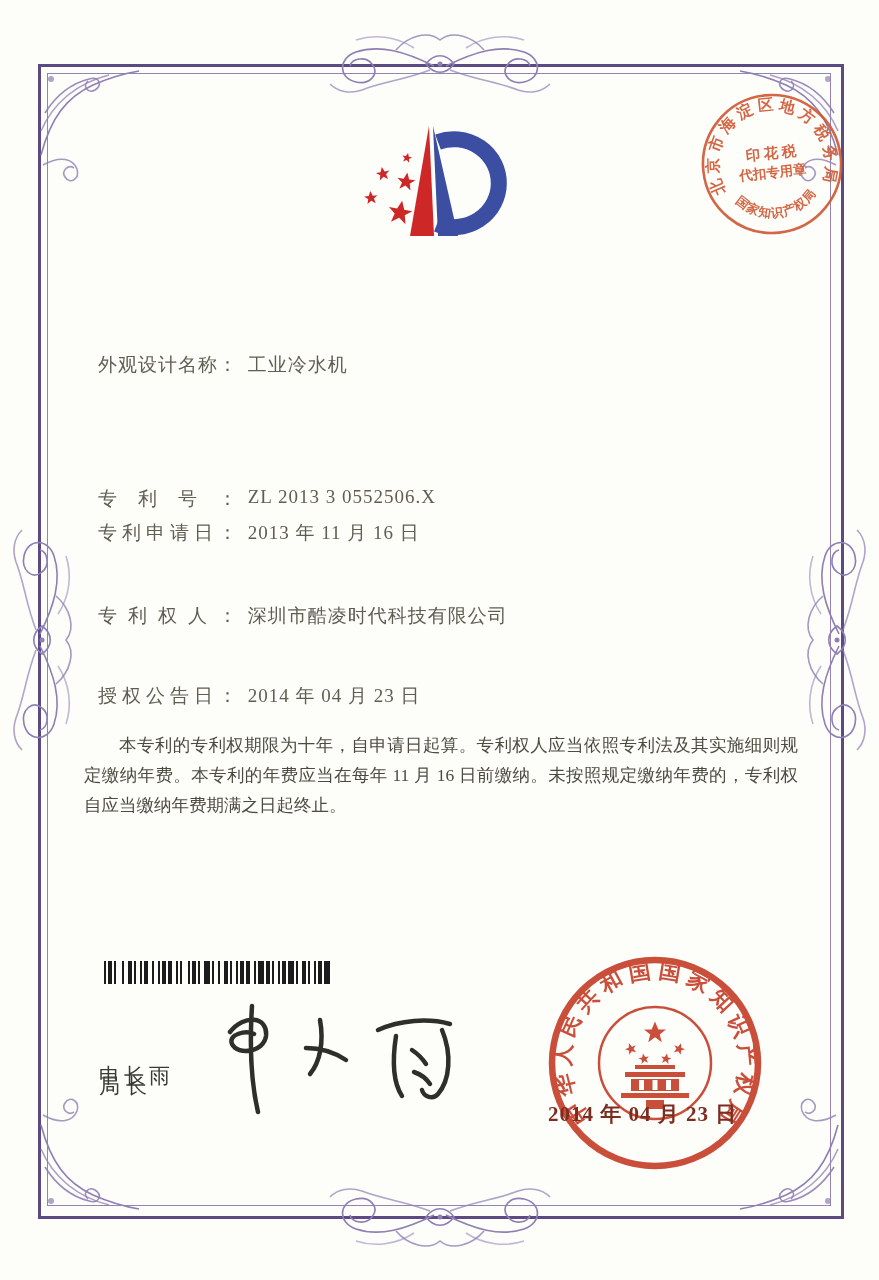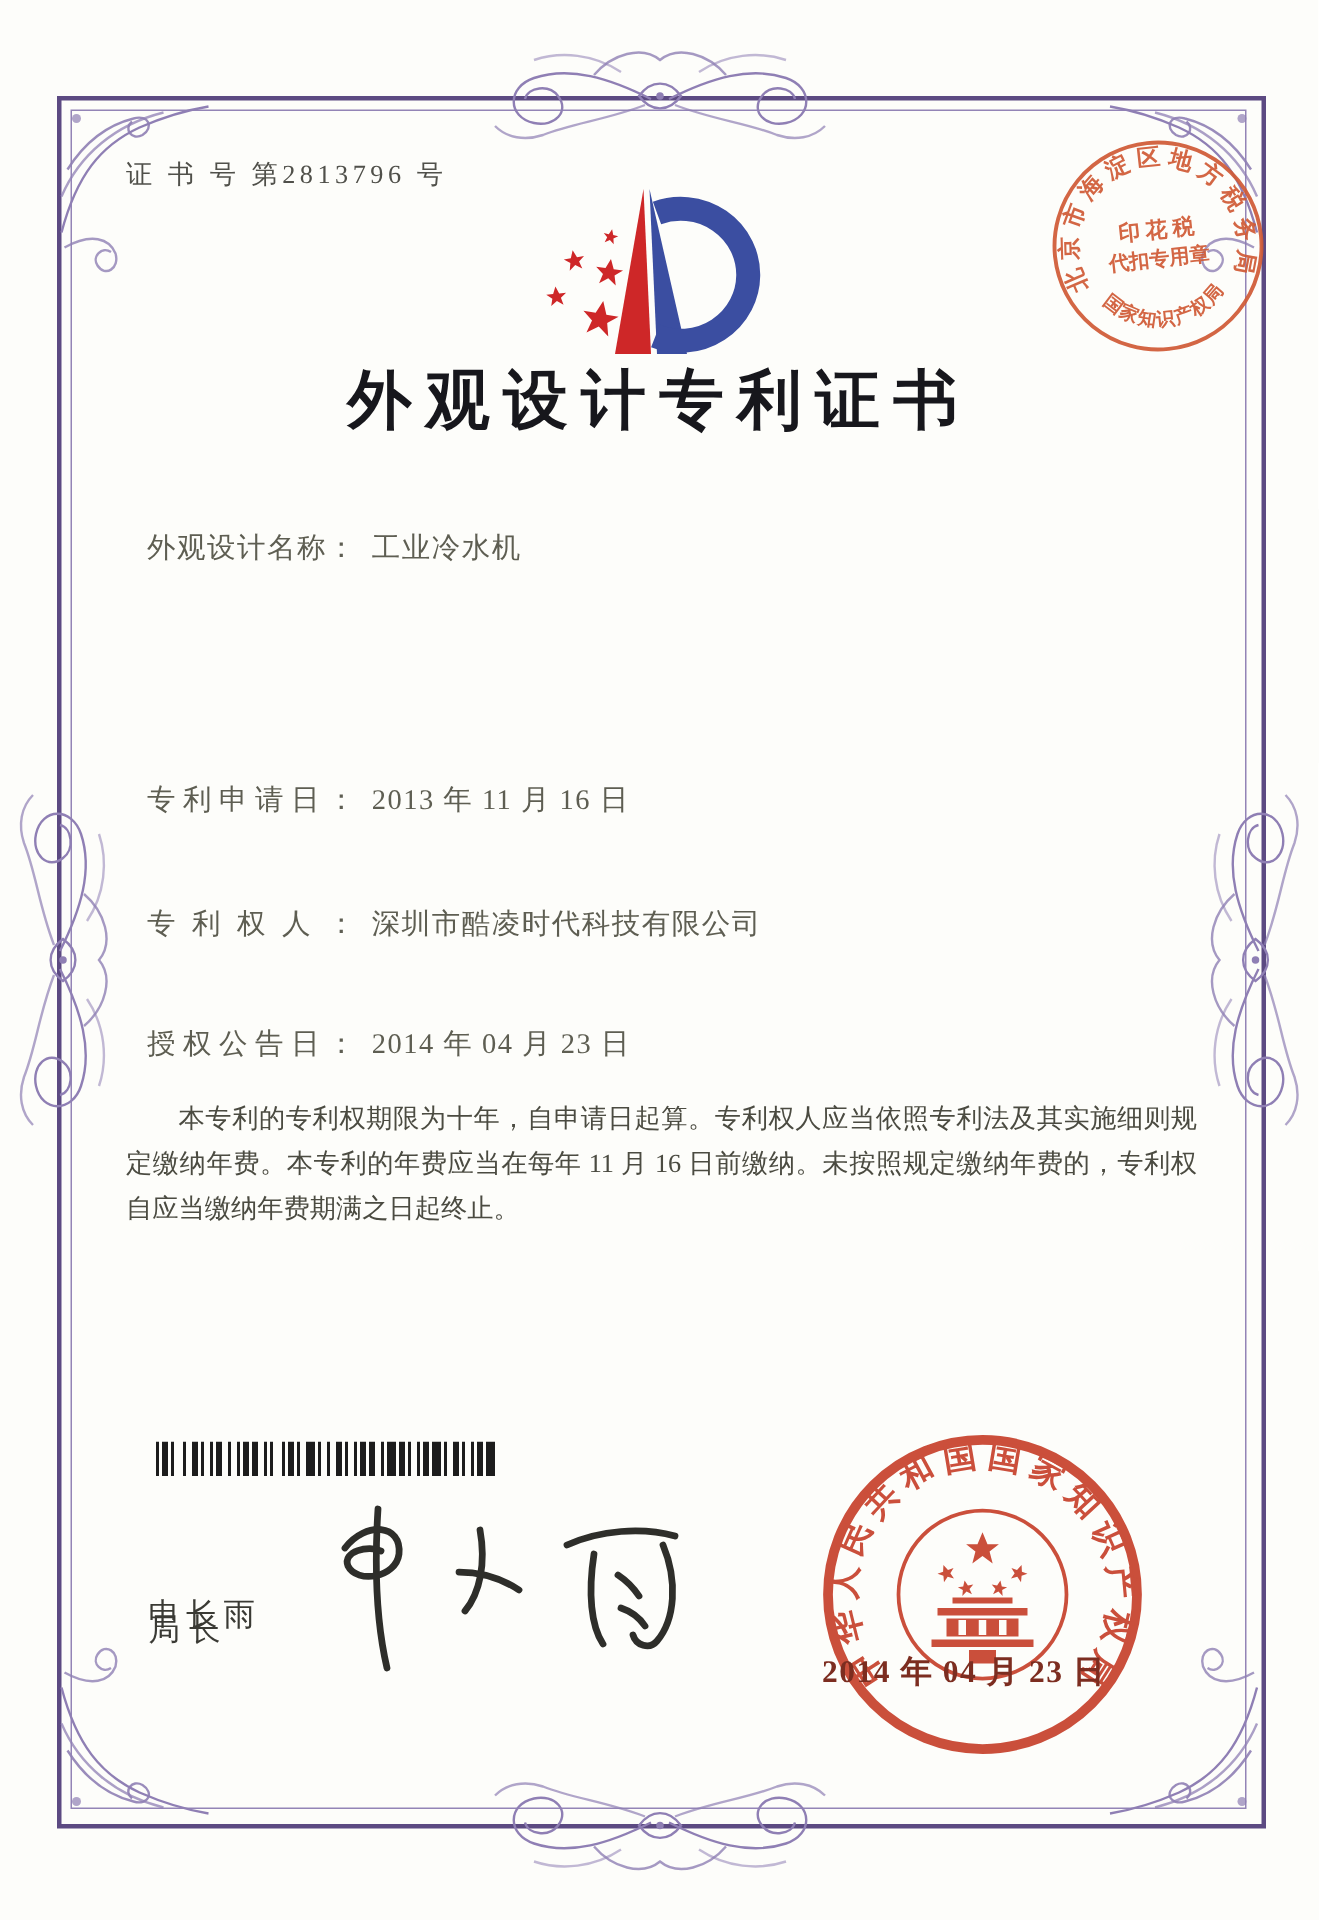--- a/index.html
+++ b/index.html
@@ -77,21 +77,20 @@
       <use href="#flo" transform="translate(440,1215) scale(1,-1)"></use>
       <use href="#flo" transform="translate(40,640) rotate(90)"></use>
       <use href="#flo" transform="translate(839,640) rotate(-90)"></use>
       <use href="#corner" transform="translate(41,67)"></use>
       <use href="#corner" transform="translate(838,67) scale(-1,1)"></use>
       <use href="#corner" transform="translate(41,1213) scale(1,-1)"></use>
       <use href="#corner" transform="translate(838,1213) scale(-1,-1)"></use>
     </g>
   </svg>
 
-  <div class="cert-no">证 书 号 第2813796 号</div>
 
   <svg class="stamp" width="160" height="160" viewBox="0 0 160 160">
     <g transform="rotate(-6 80 80)" fill="#d05a35" opacity=".92">
       <circle cx="80" cy="80" r="69" fill="none" stroke="#d05a35" stroke-width="2.6"></circle>
       <defs>
         <path id="taxTop" d="M31.1,102.8 A54,54 0 1 1 128.9,102.8" fill="none"></path>
         <path id="taxBot" d="M39.4,114.1 A53,53 0 0 0 120.6,114.1" fill="none"></path>
       </defs>
       <text font-size="15.5" font-weight="700">
         <textPath href="#taxTop" startOffset="0" textLength="216" lengthAdjust="spacing">北京市海淀区地方税务局</textPath>
@@ -113,25 +112,28 @@
     <path d="M86,24 A45,44 0 1 1 85,106" fill="none" stroke="#3b4ea1" stroke-width="16"></path>
     <g fill="#ce2728">
       <use href="#star5" transform="translate(55,40) scale(0.52) rotate(12)"></use>
       <use href="#star5" transform="translate(31,56) scale(0.72) rotate(-10)"></use>
       <use href="#star5" transform="translate(54,64) scale(0.95) rotate(8)"></use>
       <use href="#star5" transform="translate(19,80) scale(0.70) rotate(-6)"></use>
       <use href="#star5" transform="translate(48,95) scale(1.25) rotate(10)"></use>
     </g>
   </svg>
 
-  <div class="title">外观设计专利证书</div>
 
   <div class="field f0">
     <span class="lbl">外观设计名称：</span>
     <span class="val">工业冷水机</span>
+  </div>
+  <div class="field f2">
+    <span class="lbl">专利号：</span>
+    <span class="val">ZL 2013 3 0552506.X</span>
   </div>
   <div class="field f3">
     <span class="lbl">专利申请日：</span>
     <span class="val">2013 年 11 月 16 日</span>
   </div>
   <div class="field f4">
     <span class="lbl">专利权人：</span>
     <span class="val">深圳市酷凌时代科技有限公司</span>
   </div>
   <div class="field f5">

